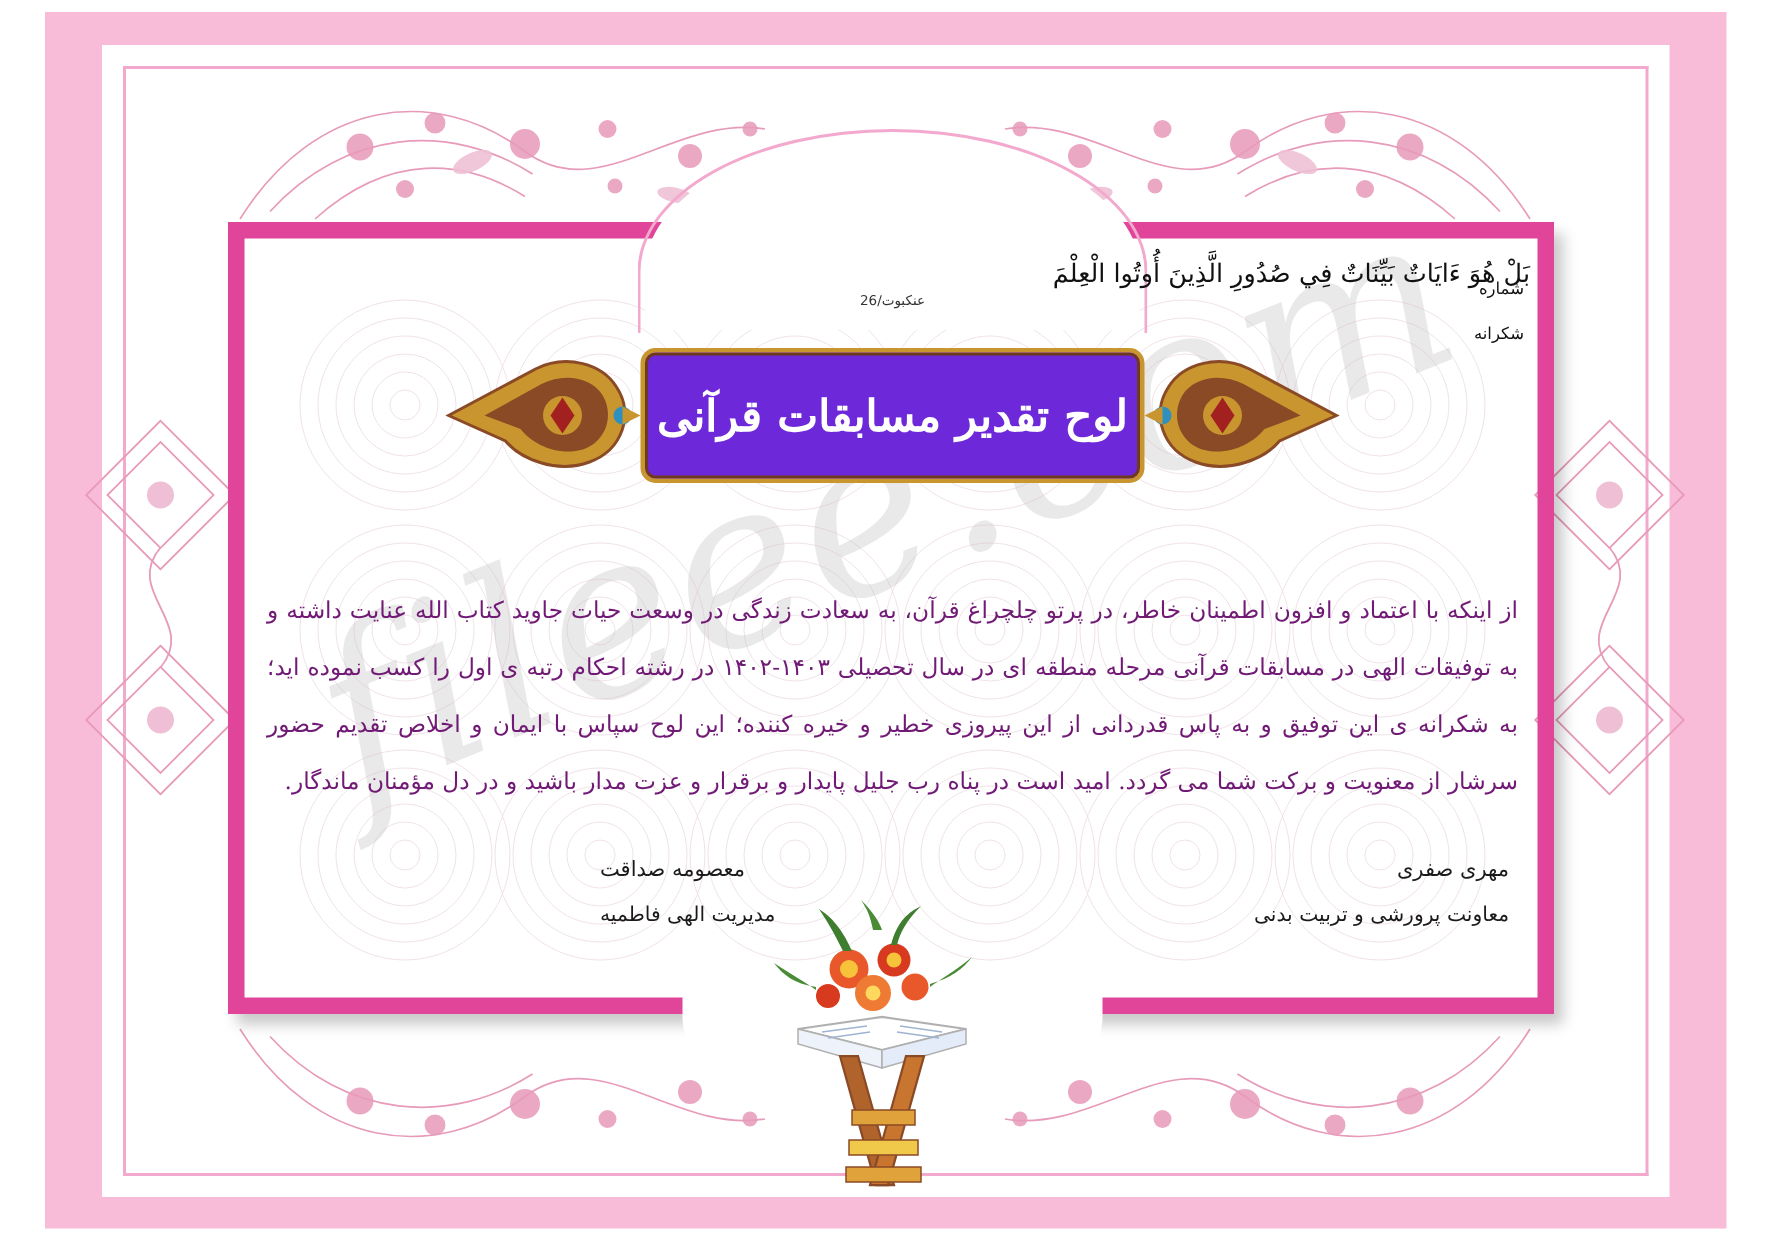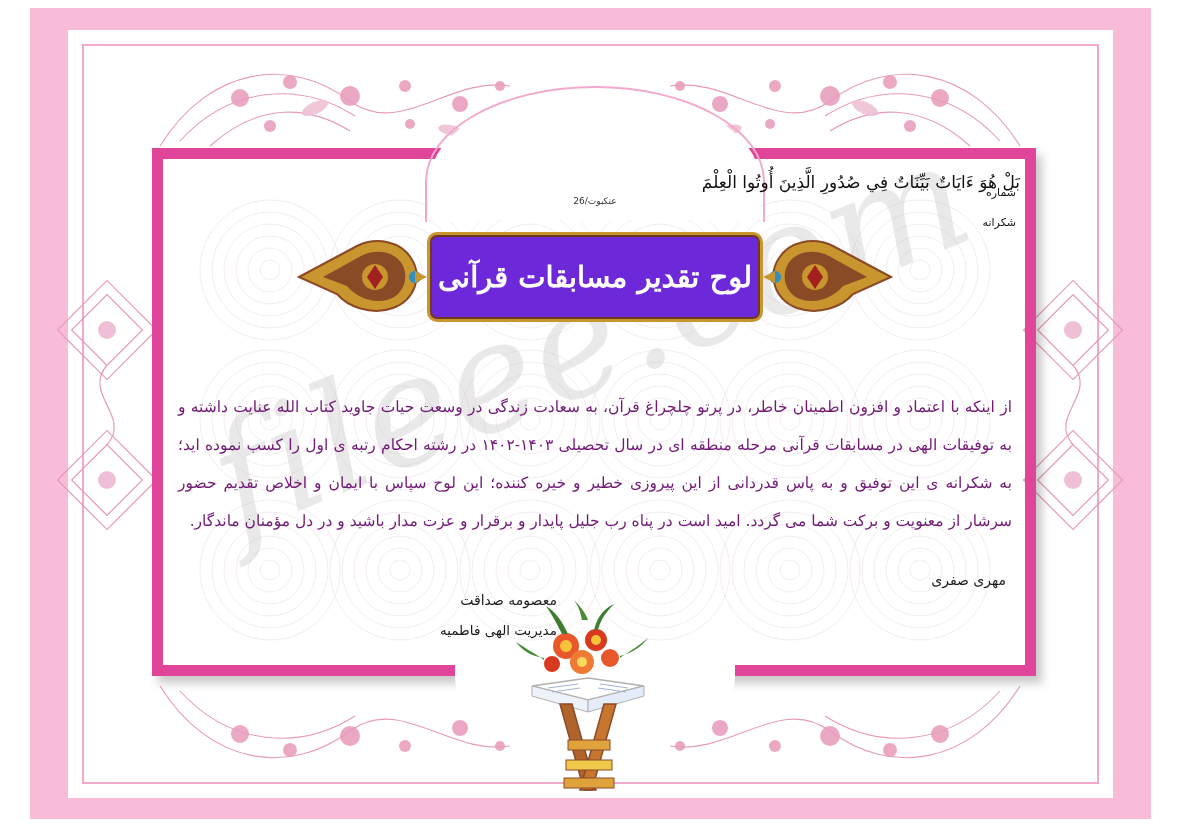--- a/index.html
+++ b/index.html
@@ -248,25 +248,24 @@
     position: absolute;
     right: 14px;
     top: 405px;
     text-align: right;
     font-size: 14px;
     line-height: 30px;
   }
   .sign-right {
     position: absolute;
     left: 230px;
-    top: 425px;
-    text-align: right;
+    top: 405px;
+    text-align: left;
     font-size: 14px;
     line-height: 30px;
-    margin-left: 40px;
   }
 
   
   .emblem {
     position: absolute;
     left: 508px;
     top: 600px;
     width: 160px;
     height: 200px;
     z-index: 7;
@@ -451,20 +450,21 @@
         <circle cx="12" cy="39" r="6" fill="#2f8fbf"></circle>
         <path d="M0,39 L12,33 L12,45 Z" fill="#c8952e"></path>
       </svg>
     </div>
 
 
     <div class="body-text">از اینکه با اعتماد و افزون اطمینان خاطر، در پرتو چلچراغ قرآن، به سعادت زندگی در وسعت حیات جاوید کتاب الله عنایت داشته و به توفیقات الهی در مسابقات قرآنی مرحله منطقه ای در سال تحصیلی ۱۴۰۳-۱۴۰۲ در رشته احکام رتبه ی اول را کسب نموده اید؛ به شکرانه ی این توفیق و به پاس قدردانی از این پیروزی خطیر و خیره کننده؛ این لوح سپاس با ایمان و اخلاص تقدیم حضور سرشار از معنویت و برکت شما می گردد. امید است در پناه رب جلیل پایدار و برقرار و عزت مدار باشید و در دل مؤمنان ماندگار.</div>
 
     <div class="sign-left">
       <div>مهری صفری</div>
+      <div class="small-caption">معاونت پرورشی و تربیت بدنی</div>
     </div>
 
     <div class="sign-right">
       <div>معصومه صداقت</div>
       <div class="small-caption">مدیریت الهی فاطمیه</div>
     </div>
   </div>
 
   <svg class="emblem" viewBox="0 0 160 200">
 

